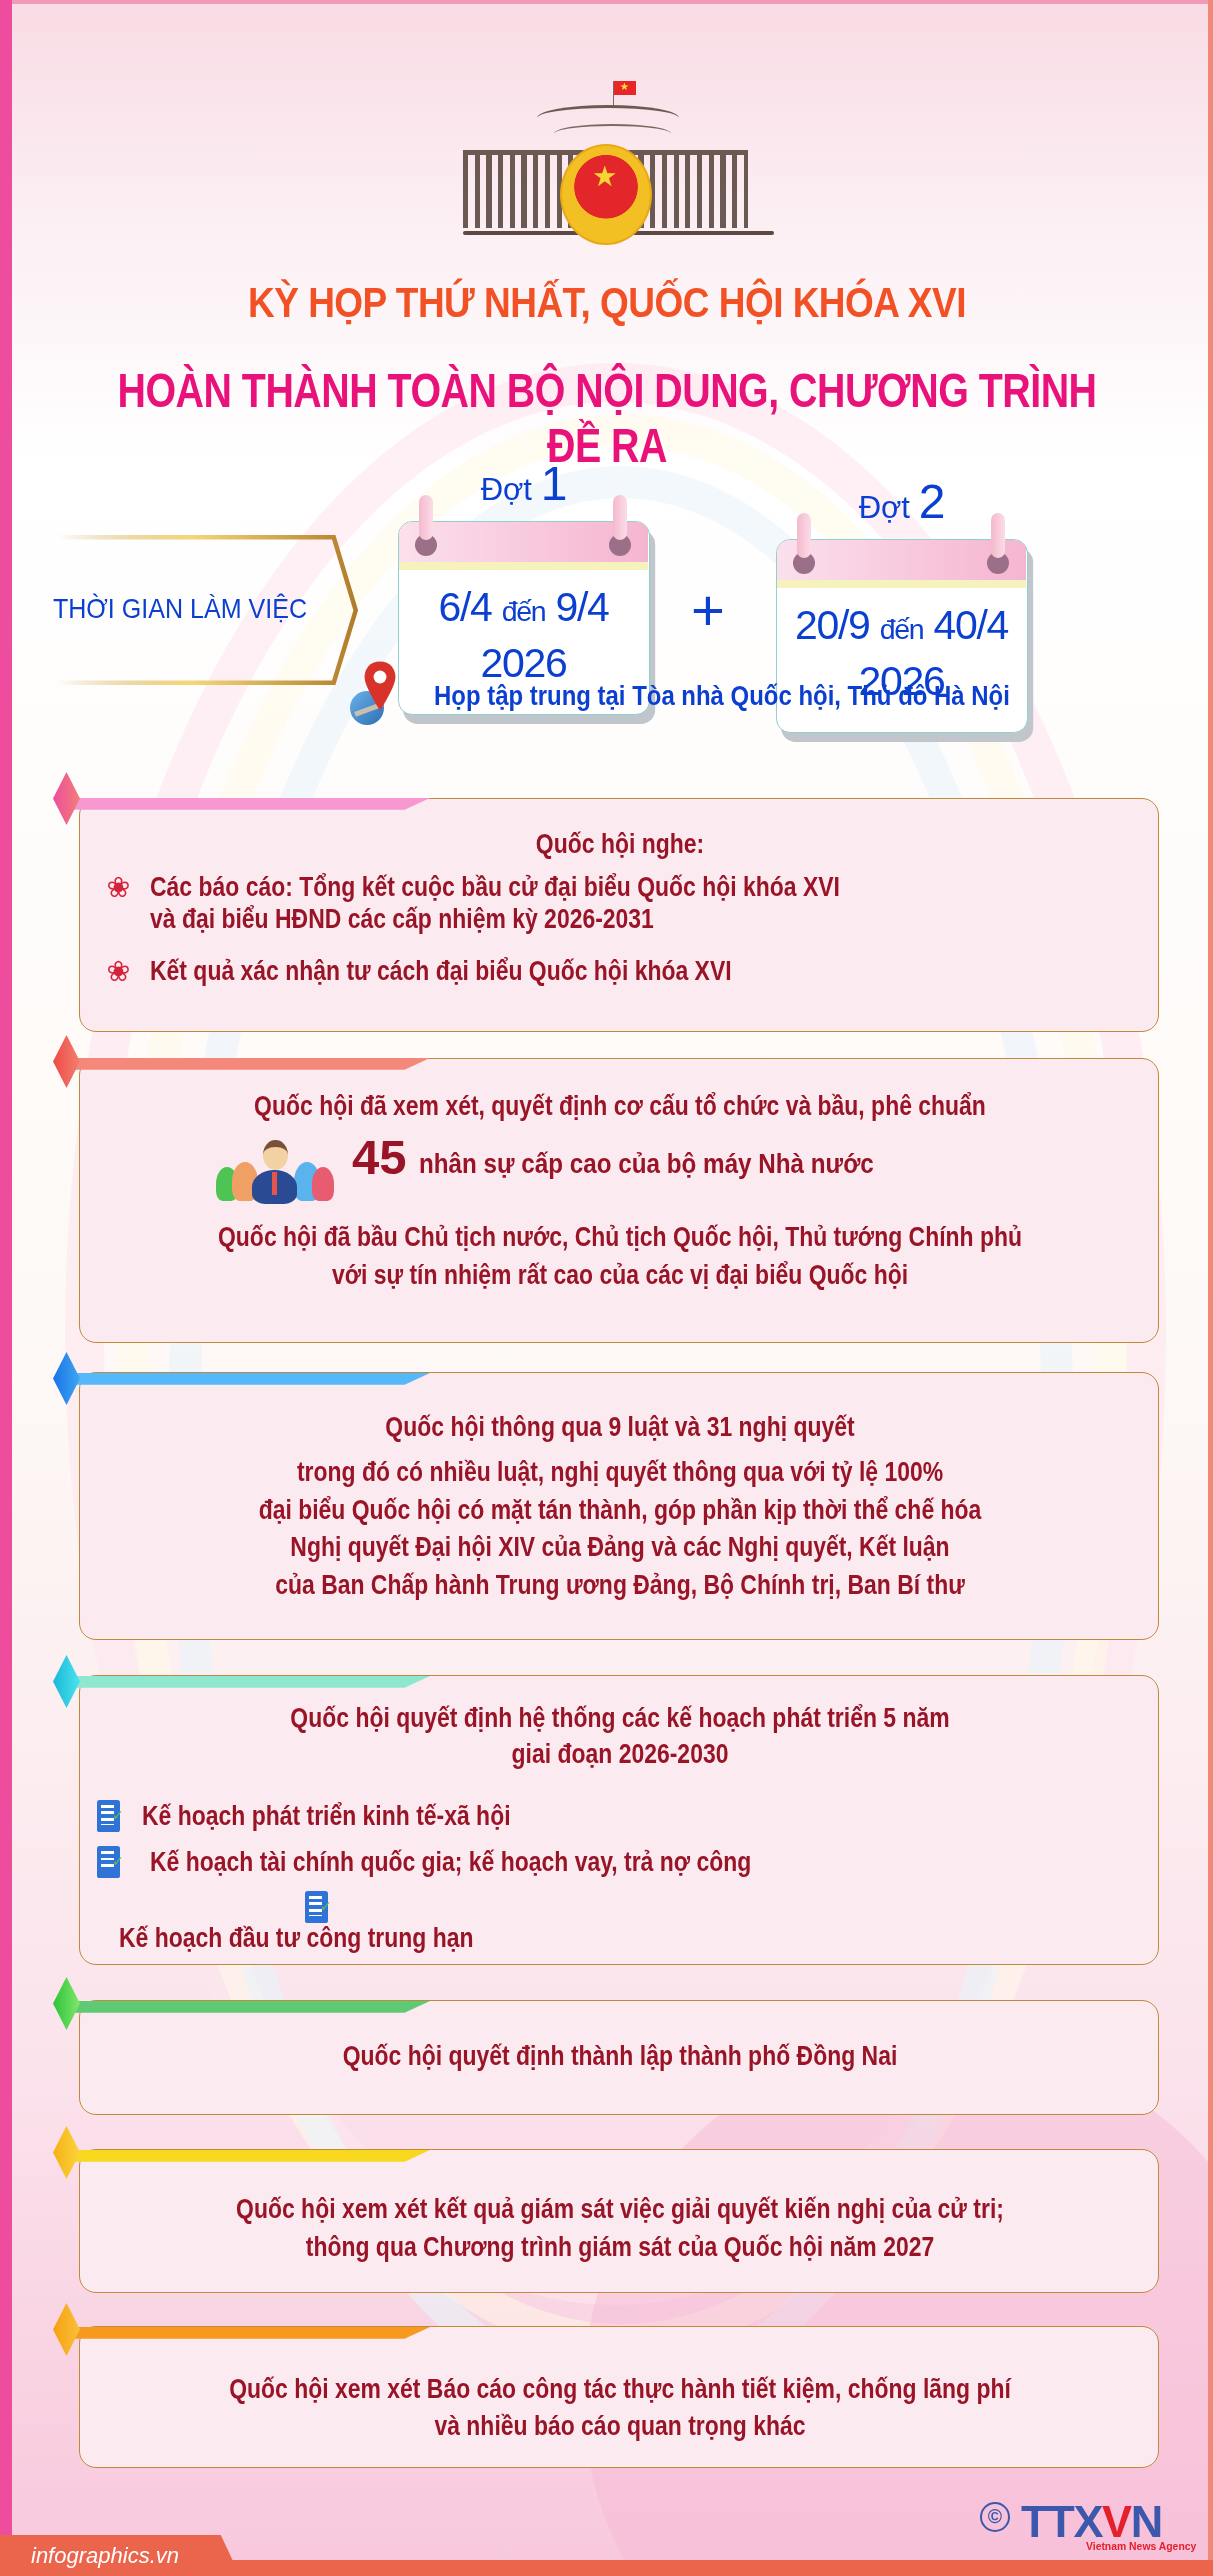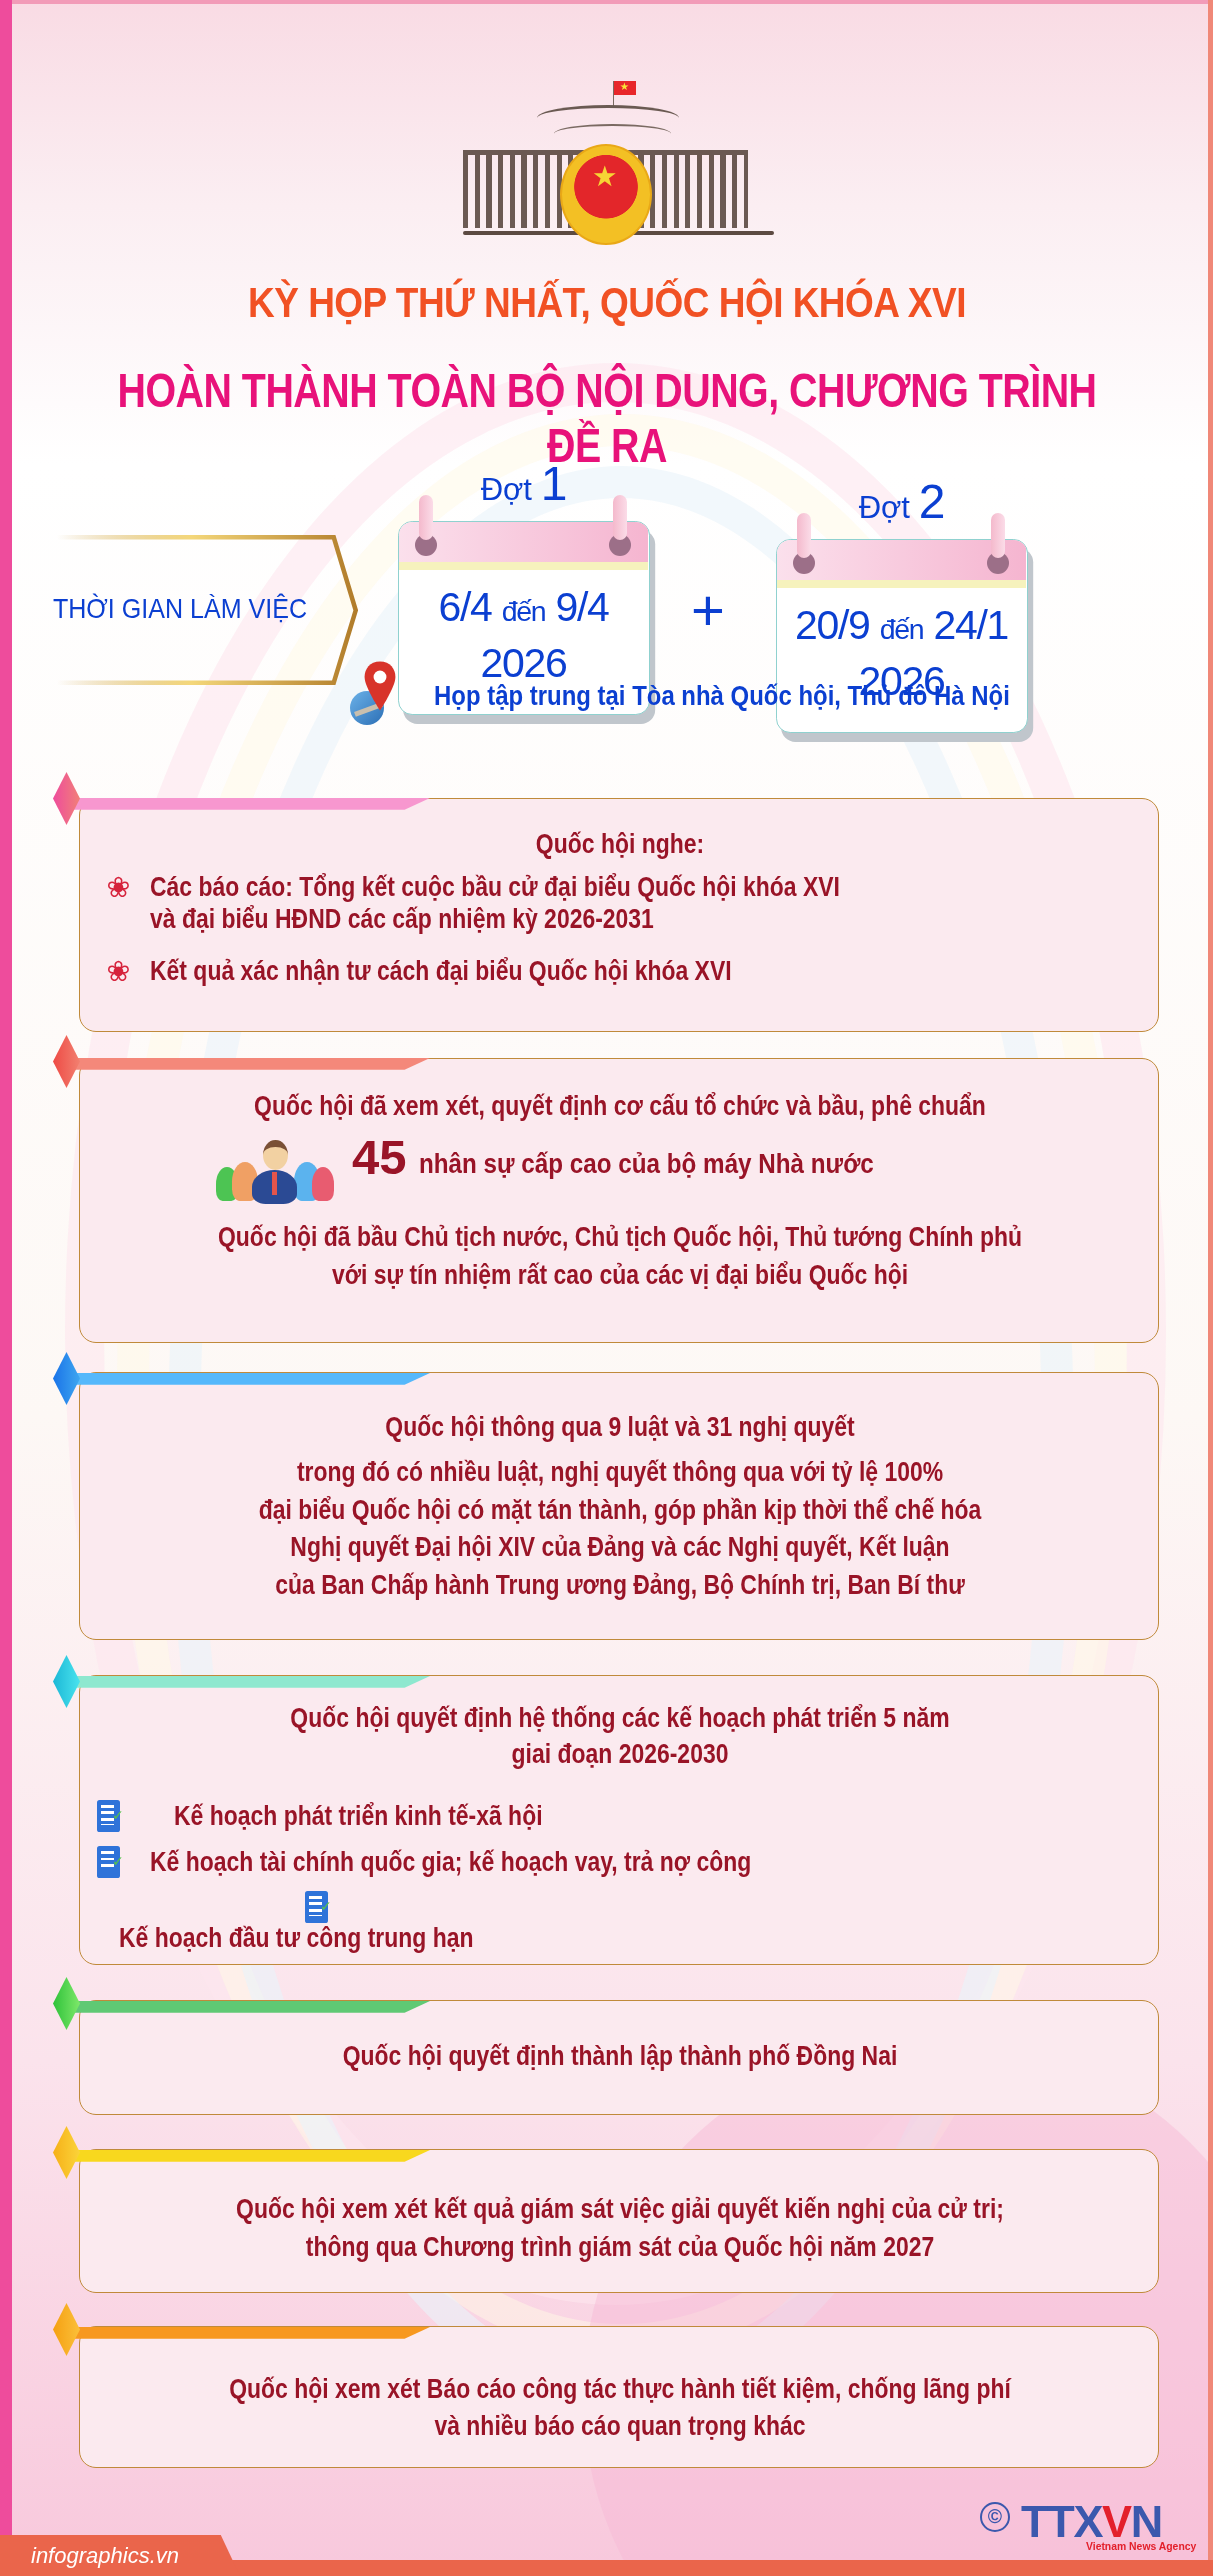--- a/index.html
+++ b/index.html
@@ -145,21 +145,21 @@
   <div class="ring" style="left:215px;"></div>
 </div>
 
 <div class="plus">+</div>
 
 <div class="calendar" style="left:776px; top:539px;">
   <div class="cal-sub"><span>Đợt</span> <span class="num">2</span></div>
   <div class="cal-body">
     <div class="cal-head"></div>
     <div class="cal-band"></div>
-    <div class="cal-dates"><span>20/9</span> <span class="small">đến</span> <span>24/1</span></div>
+    <div class="cal-dates"><span>20/9</span> <span class="small">đến</span> <span>40/4</span></div>
     <div class="cal-year">2026</div>
   </div>
   <div class="ring-hole" style="left:17px;"></div>
   <div class="ring" style="left:21px;"></div>
   <div class="ring-hole" style="left:211px;"></div>
   <div class="ring" style="left:215px;"></div>
 </div>
 
 <div class="venue">
   <div class="globe"></div>
@@ -219,21 +219,21 @@
   <div class="card-text centered fs42 cond" style="top:197px;">của Ban Chấp hành Trung ương Đảng, Bộ Chính trị, Ban Bí thư</div>
 </div>
 <div class="card-tab" style="top:1373px; left:67px;">
   <div class="card-stripe" style="background:#55b8fb;"></div>
 </div>
 <div class="diamond" style="top:1352px; background:linear-gradient(90deg,#1a73e8,#3ea6f0);"></div>
 
 <div class="card" style="top:1675px; height:290px;">
   <div class="card-text centered fs42 cond" style="top:27px;">Quốc hội quyết định hệ thống các kế hoạch phát triển 5 năm</div>
   <div class="card-text centered fs42 cond" style="top:63px;">giai đoạn 2026-2030</div>
-  <div class="line-item" style="top:124px; left:17px;gap:32px;">
+  <div class="line-item" style="top:124px; left:17px;">
     <div class="doc-icon"></div>
     <div class="txt" style="margin-left:22px;">Kế hoạch phát triển kinh tế-xã hội</div>
   </div>
   <div class="line-item" style="top:170px; left:17px;gap:8px;">
     <div class="doc-icon"></div>
     <div class="txt" style="margin-left:22px;">Kế hoạch tài chính quốc gia; kế hoạch vay, trả nợ công</div>
   </div>
   <div class="line-item" style="top:215px; left:17px;flex-direction:column;">
     <div class="doc-icon"></div>
     <div class="txt" style="margin-left:22px;">Kế hoạch đầu tư công trung hạn</div>

